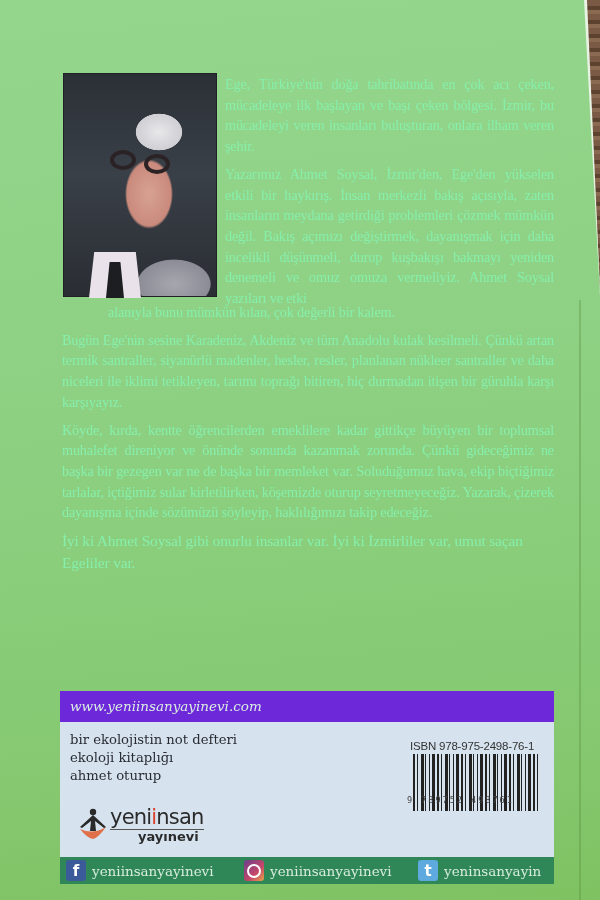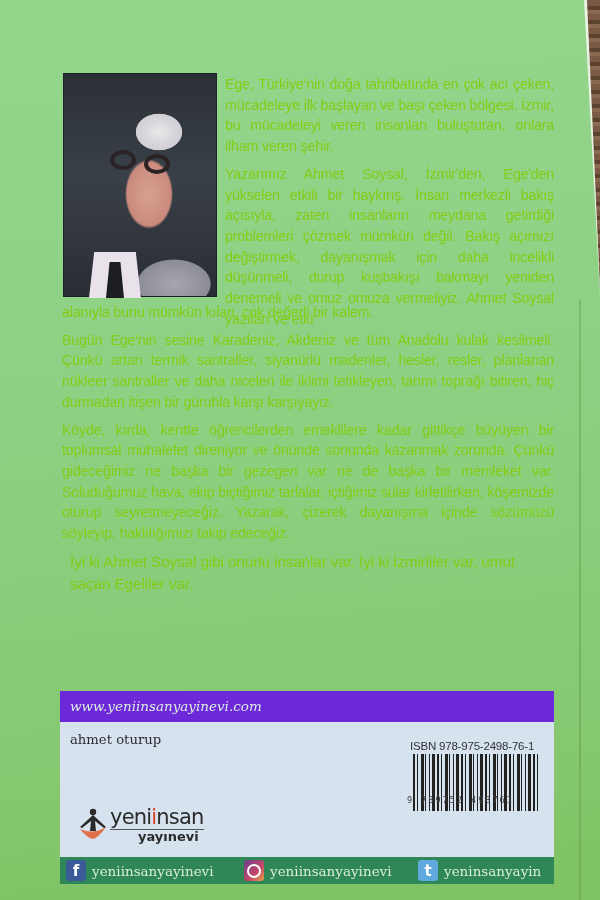--- a/index.html
+++ b/index.html
@@ -45,27 +45,27 @@
   }
   .tie {
     position: absolute; left: 105px; top: 262px; width: 18px; height: 36px;
     background: #1c1e22; clip-path: polygon(20% 0, 80% 0, 100% 100%, 0 100%);
   }
   .shirt {
     position: absolute; left: 88px; top: 252px; width: 52px; height: 46px;
     background: #e9e2ea; clip-path: polygon(10% 0, 90% 0, 100% 100%, 0 100%);
   }
   .text-block {
-    position: absolute; color: #84cc16;
-    font-family: Liberation Sans, sans-serif;
+    position: absolute; color: #86efac;
+    font-family: Liberation Serif, serif;
     font-size: 14.2px; line-height: 20.7px; text-align: justify;
     letter-spacing: -0.15px;
   }
   .p { margin-bottom: 7px; }
-  .p-final { font-size: 15.4px; line-height: 22px; text-align: left; margin-left: 8px; }
+  .p-final { font-size: 15.4px; line-height: 22px; text-align: left; }
   .footer {
     position: absolute; left: 60px; top: 691px; width: 494px; height: 193px;
     background: #d6e3ef;
   }
   .footer-top {
     position: absolute; left: 0; top: 0; width: 100%; height: 31px;
     background: #6d28d9; color: #dbeee2;
     font-family: "DejaVu Serif", serif; font-style: italic; font-size: 13.5px;
     line-height: 31px; padding-left: 10px;
   }
@@ -135,30 +135,32 @@
       <span style="left:34px;top:4px;"></span>
   </div>
 </div>
 
 <div class="text-block" style="left:225px; top:74px; width:329px;">
   <p class="p">Ege, Türkiye'nin doğa tahribatında en çok acı çeken, mücadeleye ilk başlayan ve başı çeken bölgesi. İzmir, bu mücadeleyi veren insanları buluşturan, onlara ilham veren şehir.</p>
   <p>Yazarımız Ahmet Soysal, İzmir'den, Ege'den yükselen etkili bir haykırış. İnsan merkezli bakış açısıyla, zaten insanların meydana getirdiği problemleri çözmek mümkün değil. Bakış açımızı değiştirmek, dayanışmak için daha incelikli düşünmeli, durup kuşbakışı bakmayı yeniden denemeli ve omuz omuza vermeliyiz. Ahmet Soysal yazıları ve etki</p>
 </div>
 
 <div class="text-block" style="left:62px; top:302px; width:492px;">
-  <p class="p" style="text-align:left;">alanıyla bunu mümkün kılan, çok değerli bir kalem.</p>
+  <p class="p" style="text-align:left;margin-left:46px;">alanıyla bunu mümkün kılan, çok değerli bir kalem.</p>
   <p class="p">Bugün Ege'nin sesine Karadeniz, Akdeniz ve tüm Anadolu kulak kesilmeli. Çünkü artan termik santraller, siyanürlü madenler, hesler, resler, planlanan nükleer santraller ve daha niceleri ile iklimi tetikleyen, tarımı toprağı bitiren, hiç durmadan itişen bir güruhla karşı karşıyayız.</p>
   <p class="p">Köyde, kırda, kentte öğrencilerden emeklilere kadar gittikçe büyüyen bir toplumsal muhalefet direniyor ve önünde sonunda kazanmak zorunda. Çünkü gideceğimiz ne başka bir gezegen var ne de başka bir memleket var. Soluduğumuz hava, ekip biçtiğimiz tarlalar, içtiğimiz sular kirletilirken, köşemizde oturup seyretmeyeceğiz. Yazarak, çizerek dayanışma içinde sözümüzü söyleyip, haklılığımızı takip edeceğiz.</p>
   <p class="p p-final">İyi ki Ahmet Soysal gibi onurlu insanlar var. İyi ki İzmirliler var, umut saçan Egeliler var.</p>
 </div>
 
 <div class="footer">
   <div class="footer-top">www.yeniinsanyayinevi.com</div>
 
   <div class="series">
+    <div>bir ekolojistin not defteri</div>
+    <div>ekoloji kitaplığı</div>
     <div>ahmet oturup</div>
   </div>
 
   <div class="isbn">ISBN 978-975-2498-76-1</div>
   <div class="barcode"></div>
   <div class="barcode-digits">9 789752 498761</div>
 
   <div class="logo">
     <svg class="logo-figure" viewBox="0 0 34 32">
       <path d="M4 22 Q17 28 30 20 Q22 31 17 32 Q11 31 4 22Z" fill="#e0704a"></path>

